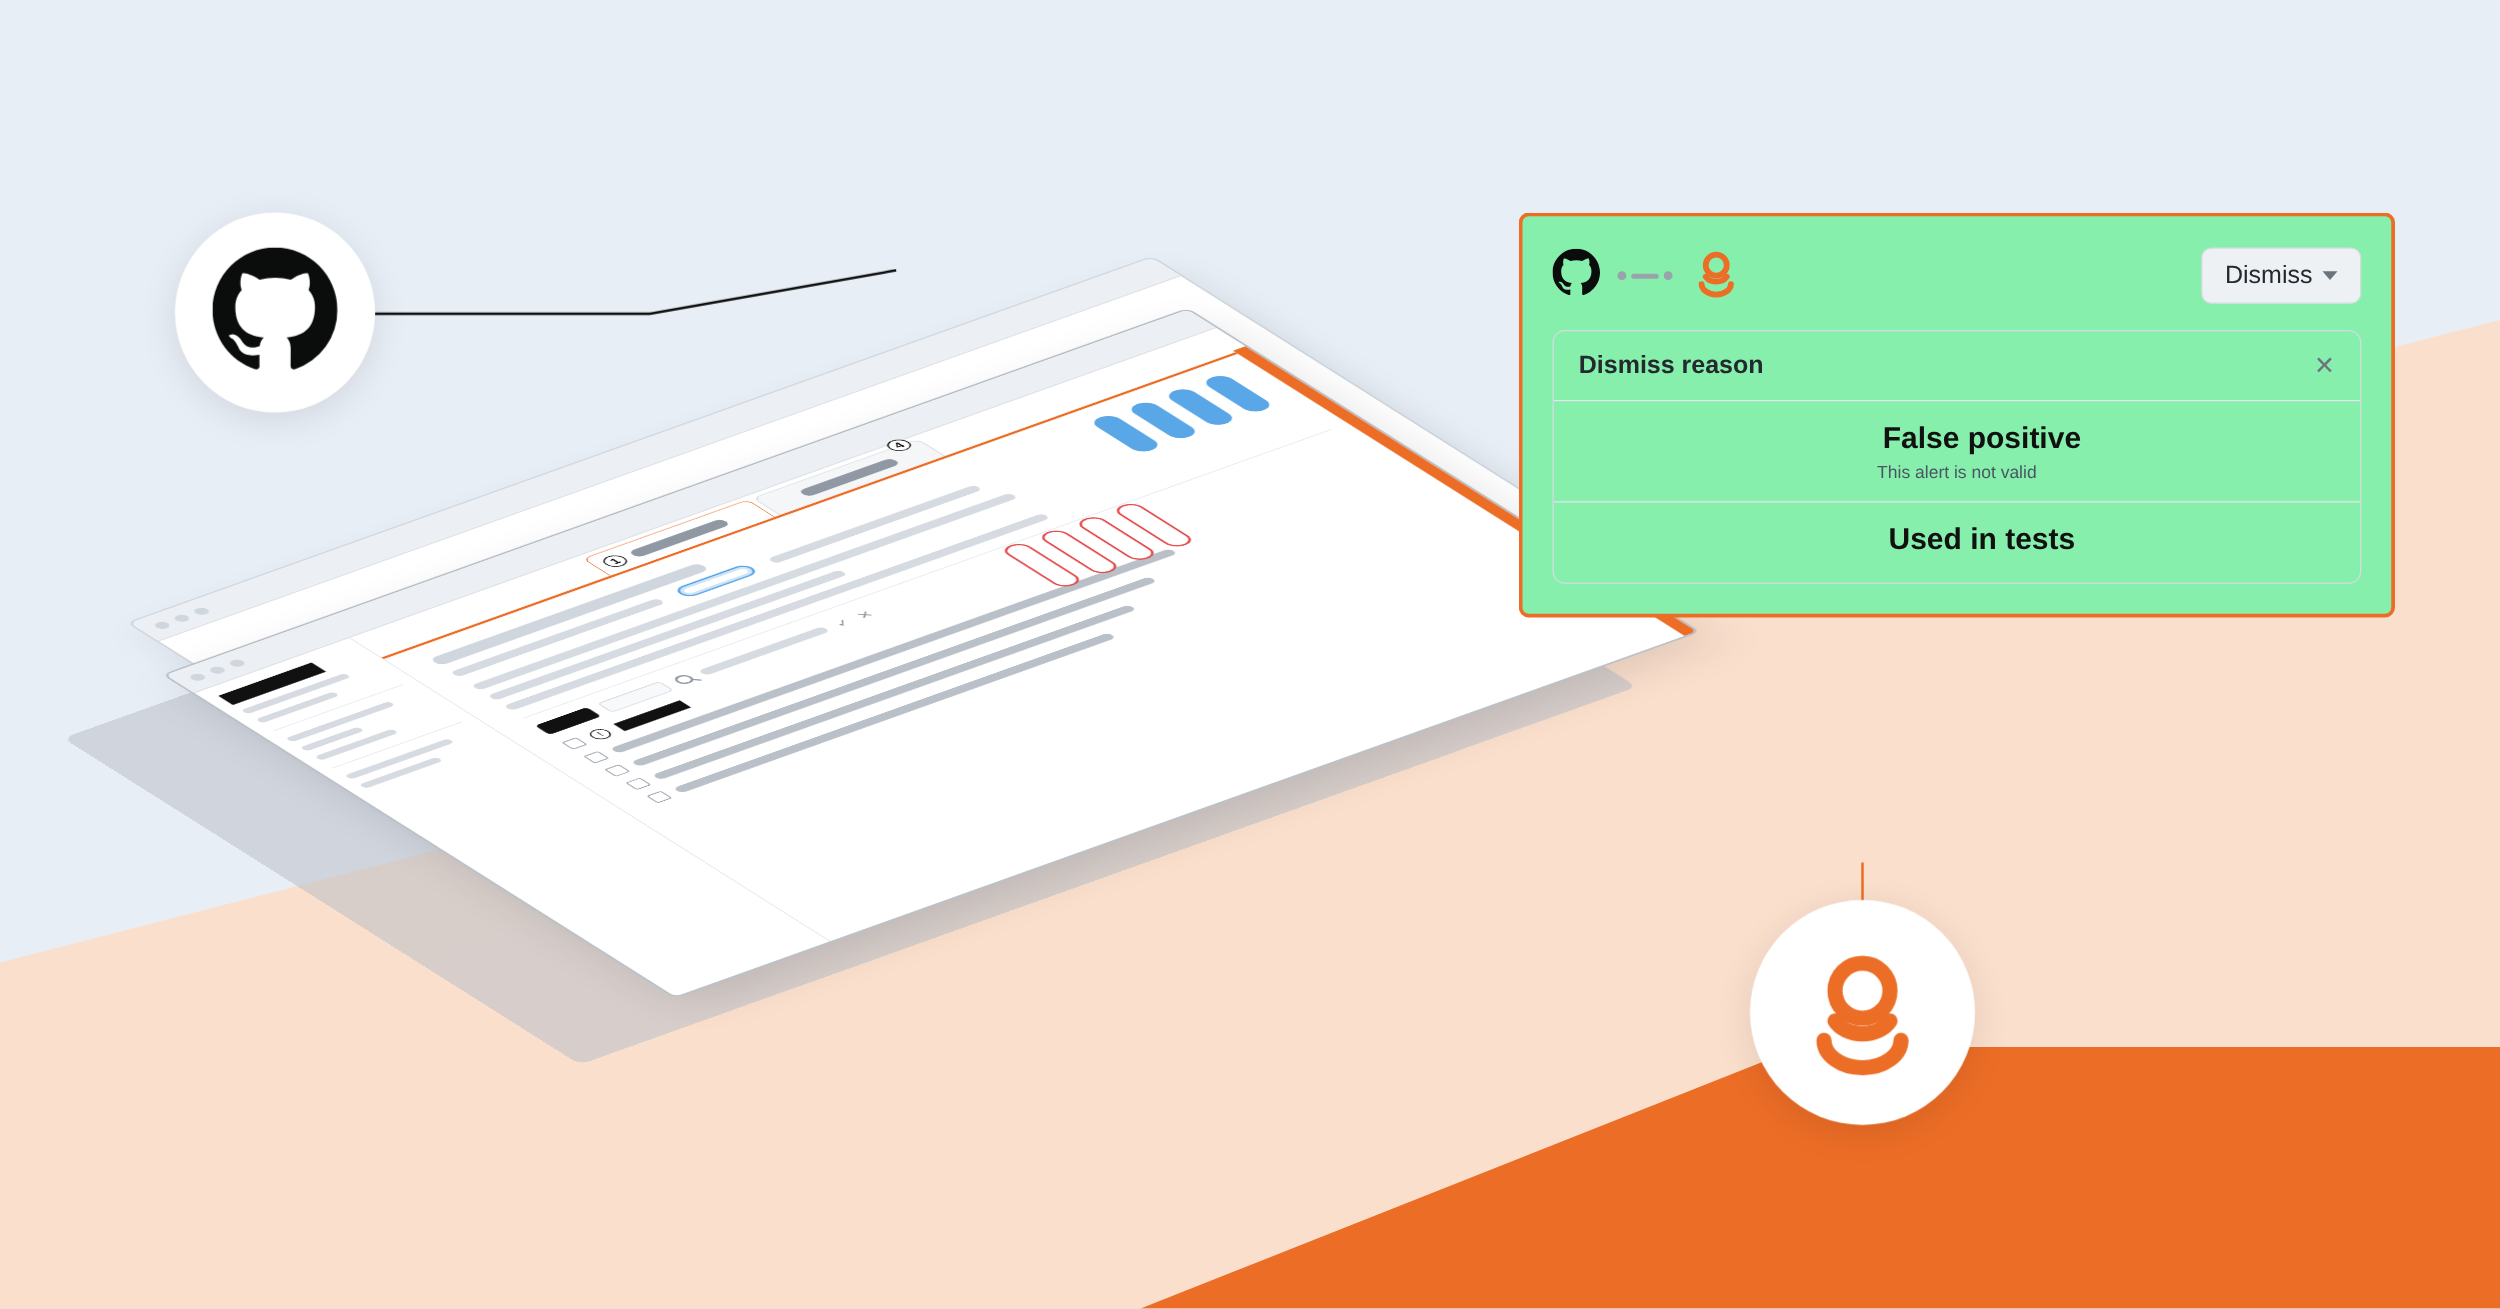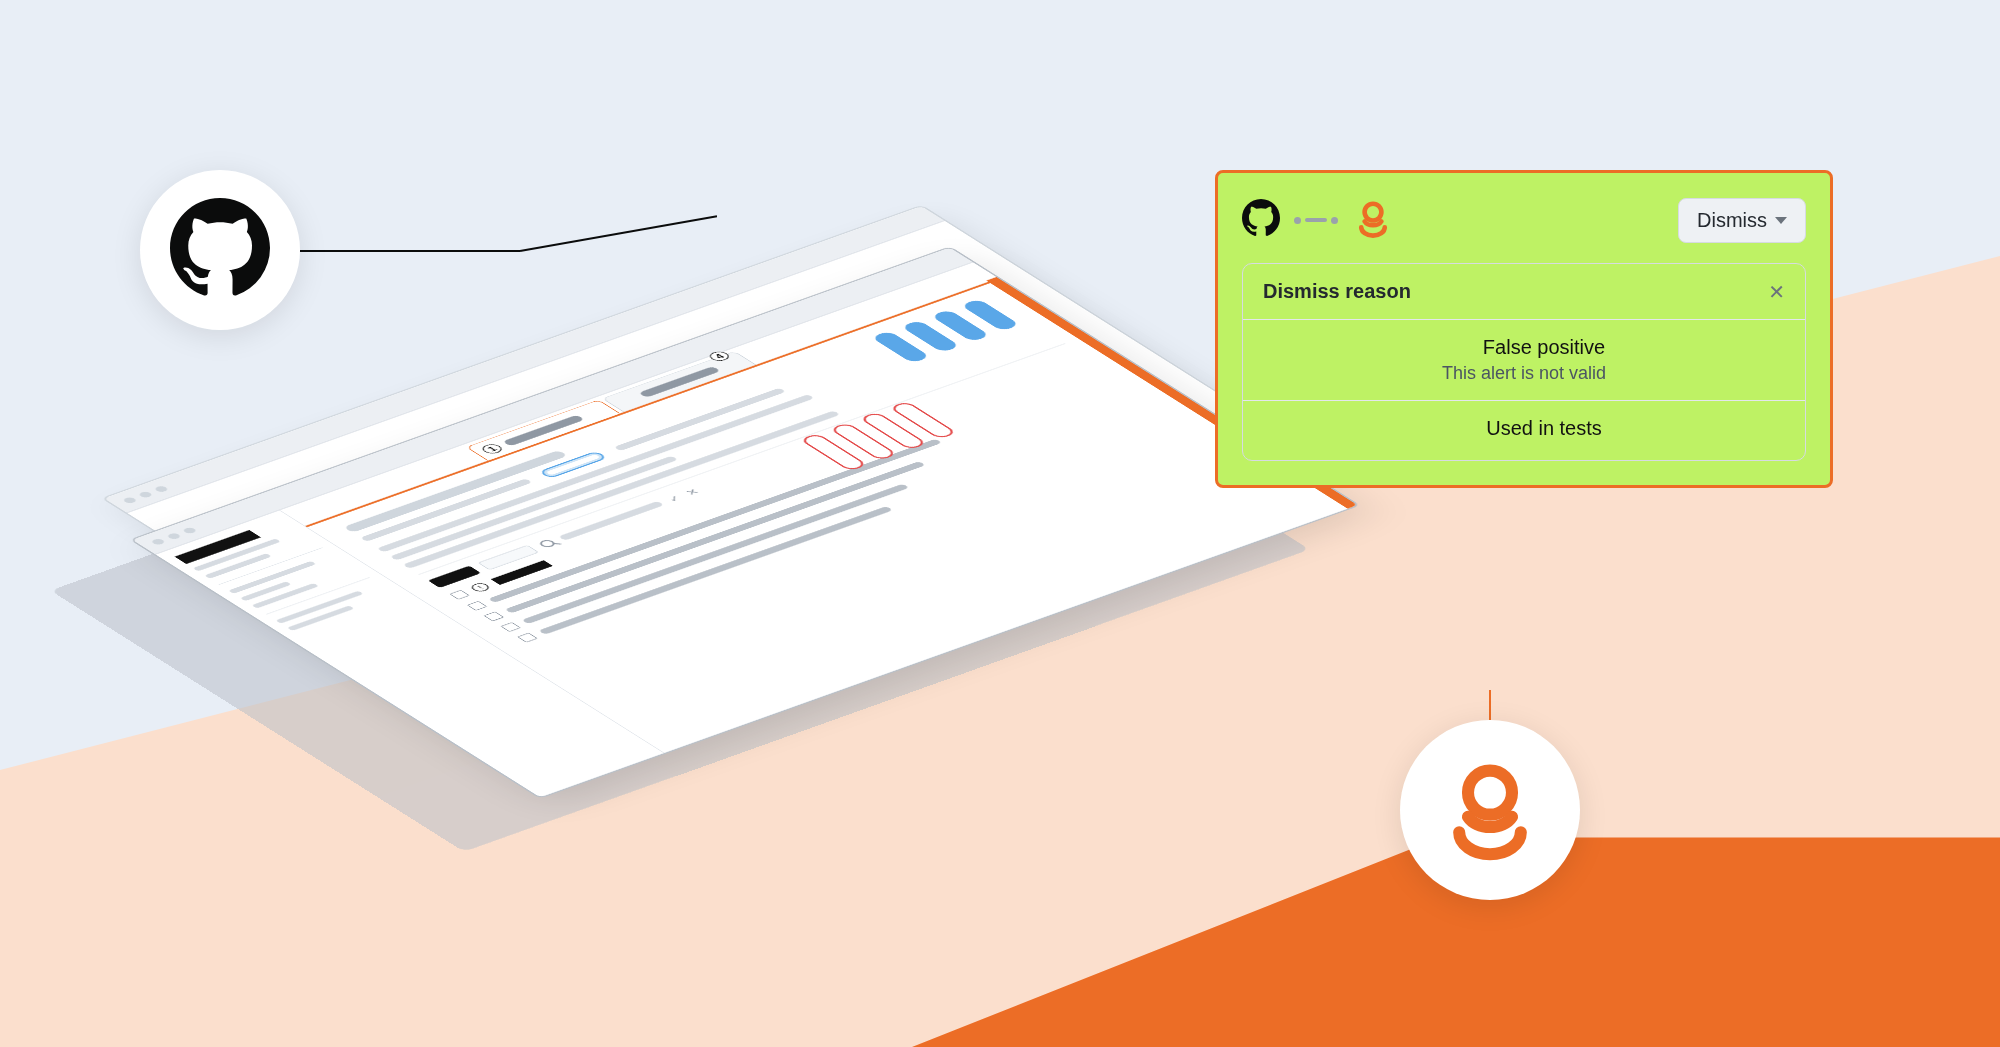--- a/index.html
+++ b/index.html
@@ -237,22 +237,22 @@
   .list-row .bar { height: 10px; background:#b9c0c8; border-radius:5px; }
   .list-row .bar.w1 { width: 540px; }
   .list-row .bar.w2 { width: 500px; }
   .list-row .bar.w3 { width: 460px; }
   .list-row .bar.w4 { width: 420px; }
 
   
   .card {
     position: absolute;
     left: 1215px; top: 170px;
-    width: 618px;
-    background: #bef264;
+    width: 701px;
+    background: #86efac;
     border: 3px solid #ec6d26;
     border-radius: 8px;
     padding: 24px;
     z-index: 50;
   }
   .card-top {
     display: flex; align-items: center; justify-content: space-between;
     margin-bottom: 20px;
   }
   .card-logos { display: flex; align-items: center; gap: 14px; }
@@ -290,22 +290,22 @@
     border-bottom: 1px solid #e3e7ec;
   }
   .menu-header .title { font-size: 20px; font-weight: 600; color: #24292f; }
   .menu-close { font-size: 20px; color: #6b737c; cursor: pointer; line-height: 1; }
   .menu-item {
     padding: 16px 20px;
     border-bottom: 1px solid #e3e7ec;
     cursor: pointer;
   }
   .menu-item:last-child { border-bottom: none; }
-  .menu-item .mi-title { font-size: 20px; font-weight: 400; color: #111; margin-bottom: 4px; margin-left: 40px; }
-  .menu-item .mi-desc { font-size: 18px; color: #4b5563; }
+  .menu-item .mi-title { font-size: 24px; font-weight: 700; color: #111; margin-bottom: 4px; margin-left: 40px; }
+  .menu-item .mi-desc { font-size: 14px; color: #4b5563; }
 
   .gh-mini svg { width: 38px; height: 38px; }
   .sonar-mini svg { width: 42px; height: 42px; }
 </style>
 </head>
 <body>
 
 <div class="stage">
   <div class="bg-peach"></div>
   <div class="bg-orange"></div>

